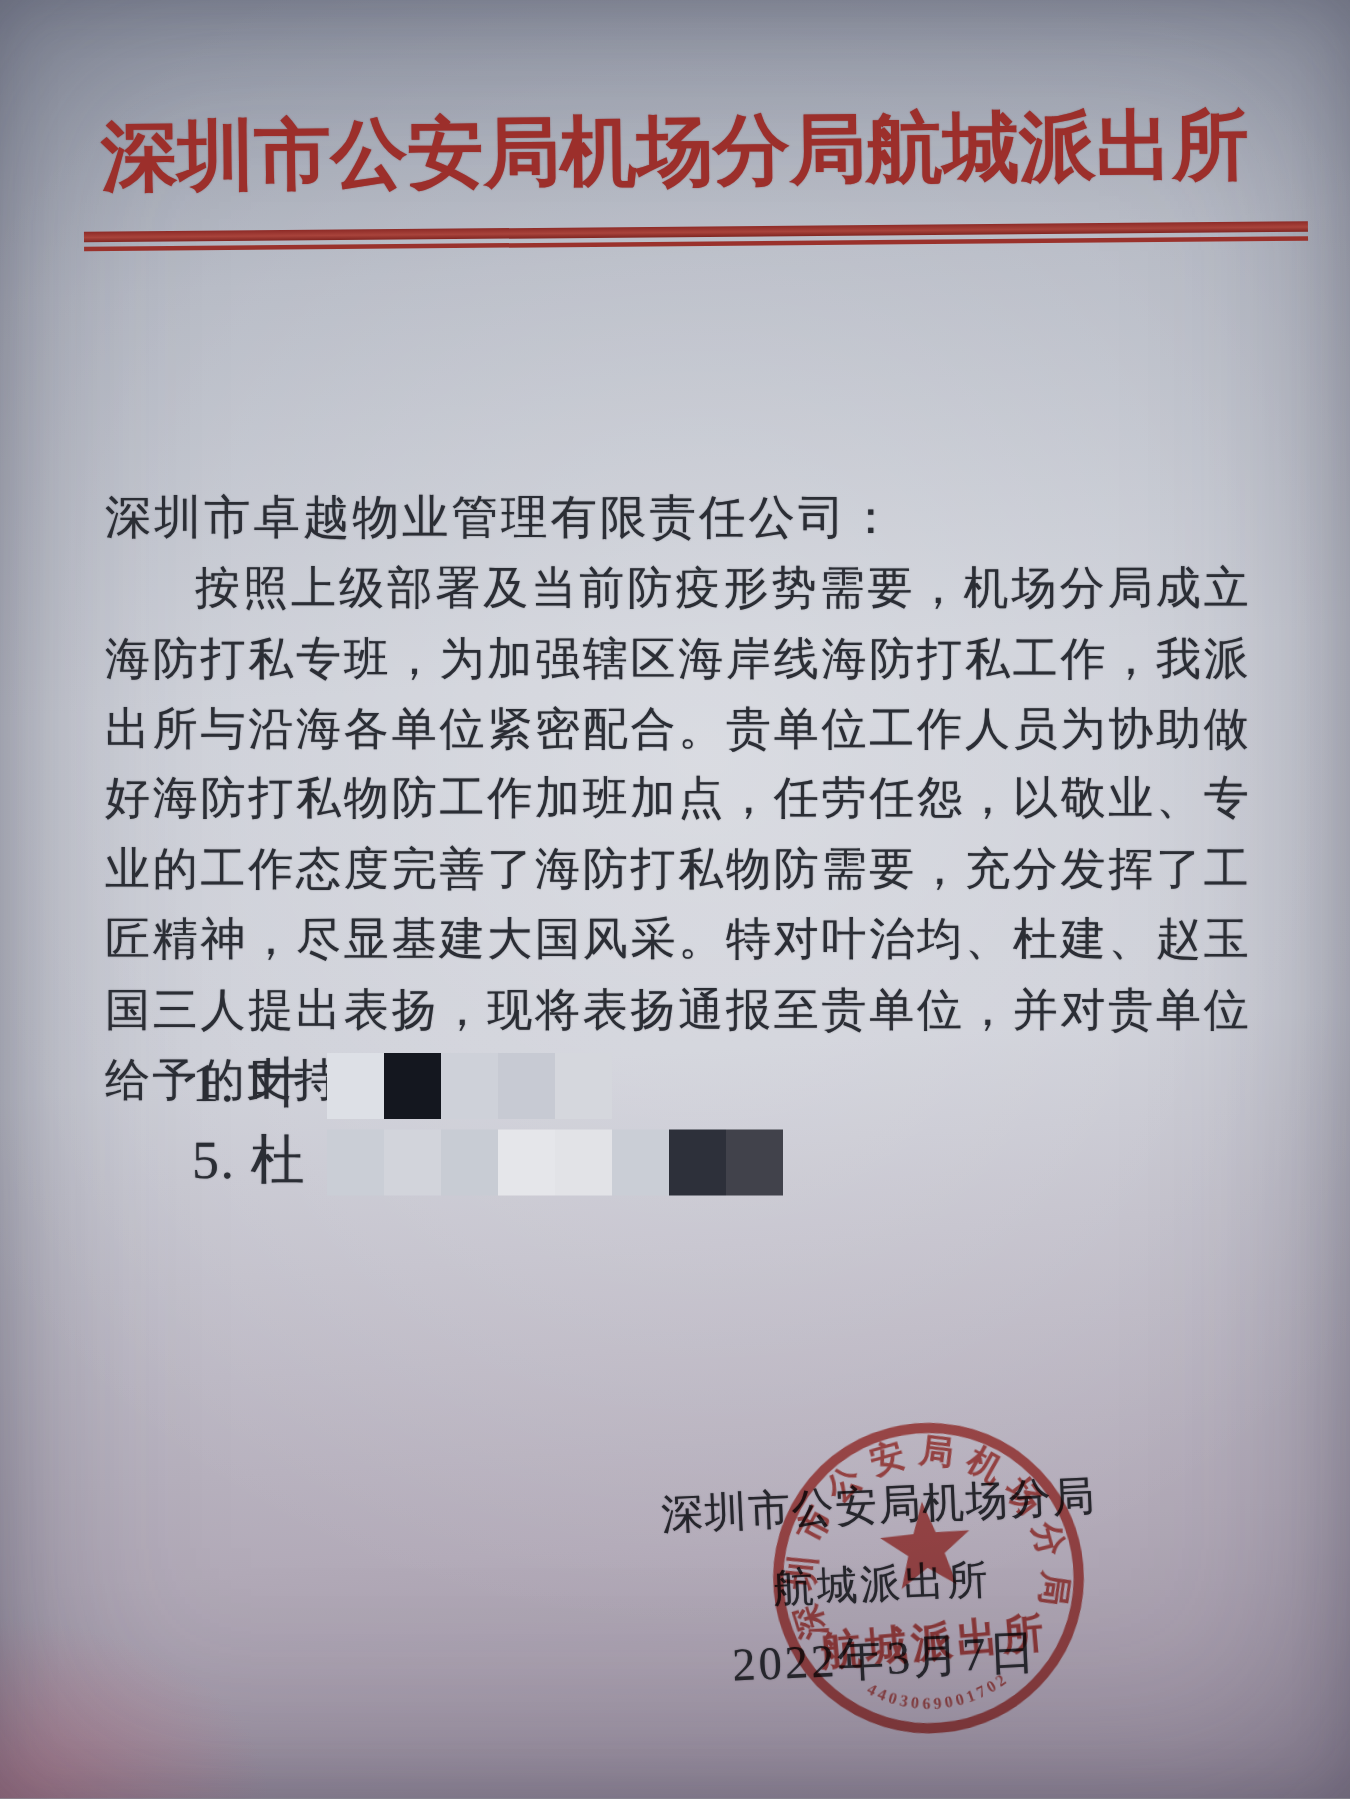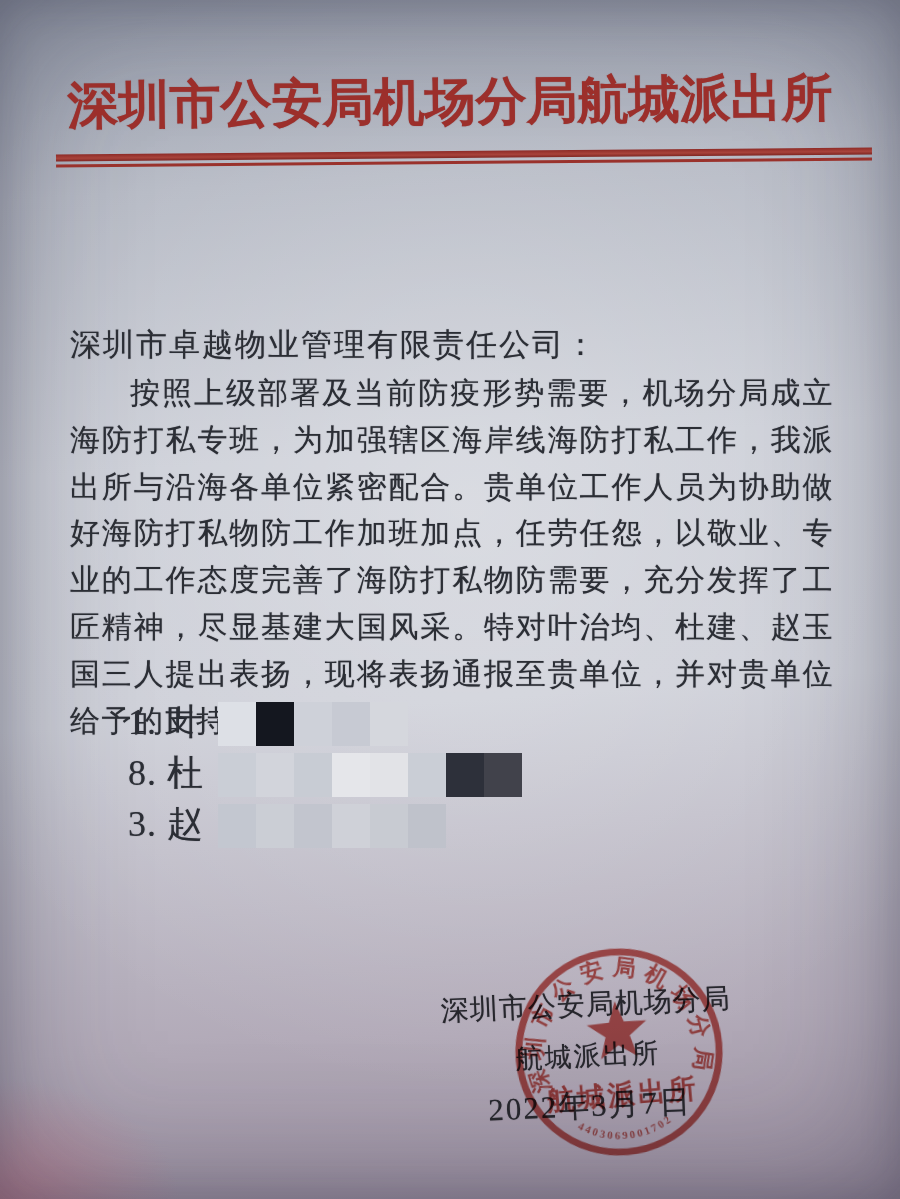--- a/index.html
+++ b/index.html
@@ -97,44 +97,33 @@
         <span class="mosaic">
           <span class="mosaic-cell" style="background: rgb(221, 224, 230);"></span>
           <span class="mosaic-cell" style="background: rgb(20, 23, 31);"></span>
           <span class="mosaic-cell" style="background: rgb(206, 209, 217);"></span>
           <span class="mosaic-cell" style="background: rgb(199, 202, 211);"></span>
           <span class="mosaic-cell" style="background: rgb(213, 215, 221);"></span>
         </span>
       </div>
 
       <div class="commended-row">
-        <span class="commended-label">8. 杜</span>
+        <span class="commended-label">5. 杜</span>
         <span class="mosaic">
           <span class="mosaic-cell" style="background: rgb(202, 206, 214);"></span>
           <span class="mosaic-cell" style="background: rgb(210, 212, 219);"></span>
           <span class="mosaic-cell" style="background: rgb(200, 204, 212);"></span>
           <span class="mosaic-cell" style="background: rgb(229, 230, 234);"></span>
           <span class="mosaic-cell" style="background: rgb(226, 227, 231);"></span>
           <span class="mosaic-cell" style="background: rgb(202, 206, 214);"></span>
           <span class="mosaic-cell" style="background: rgb(45, 48, 58);"></span>
           <span class="mosaic-cell" style="background: rgb(65, 66, 75);"></span>
         </span>
       </div>
 
-      <div class="commended-row">
-        <span class="commended-label">3. 赵</span>
-        <span class="mosaic">
-          <span class="mosaic-cell" style="background: rgb(195, 199, 208);"></span>
-          <span class="mosaic-cell" style="background: rgb(203, 206, 213);"></span>
-          <span class="mosaic-cell" style="background: rgb(194, 197, 206);"></span>
-          <span class="mosaic-cell" style="background: rgb(207, 209, 216);"></span>
-          <span class="mosaic-cell" style="background: rgb(200, 203, 210);"></span>
-          <span class="mosaic-cell" style="background: rgb(191, 194, 203);"></span>
-        </span>
-      </div>
     </div>
 
   <div class="signature">
     <div class="line1">深圳市公安局机场分局</div>
     <div class="line2">航城派出所</div>
     <div class="line3">2022年3月7日</div>
   </div>
 
   <svg class="stamp" viewBox="0 0 220 220">
     <defs>

